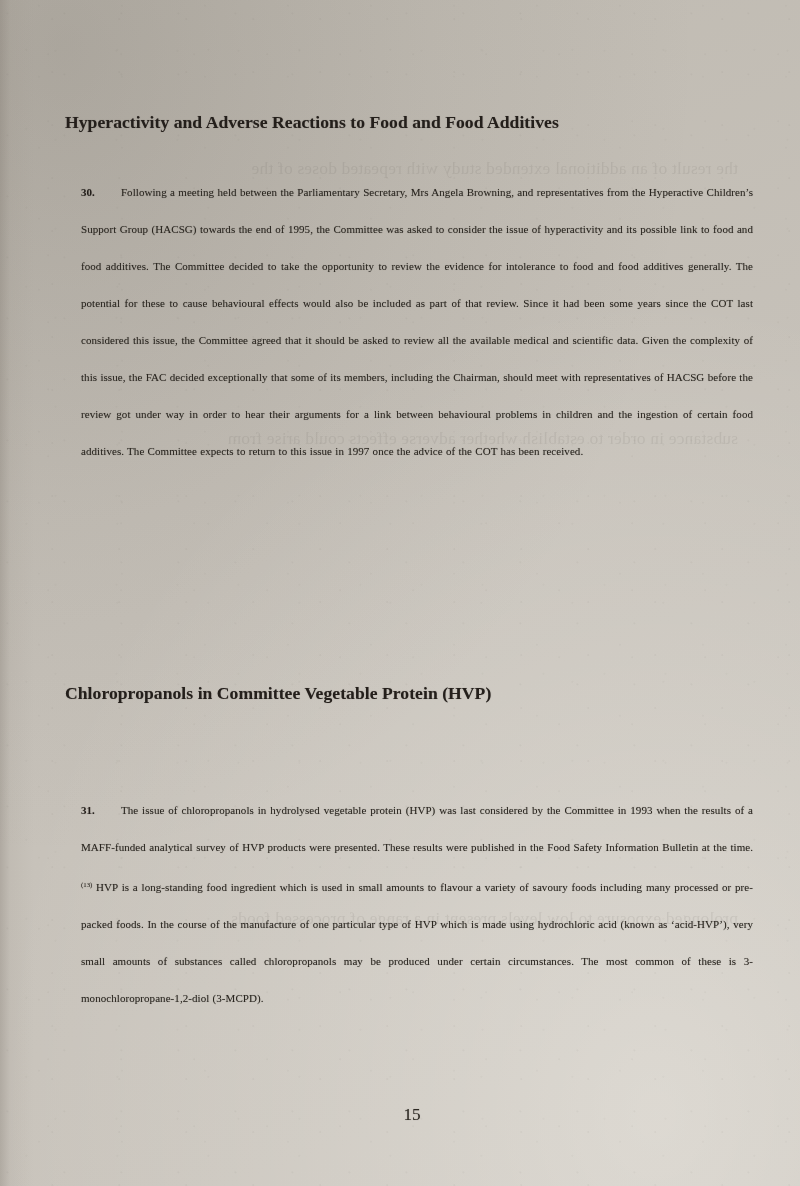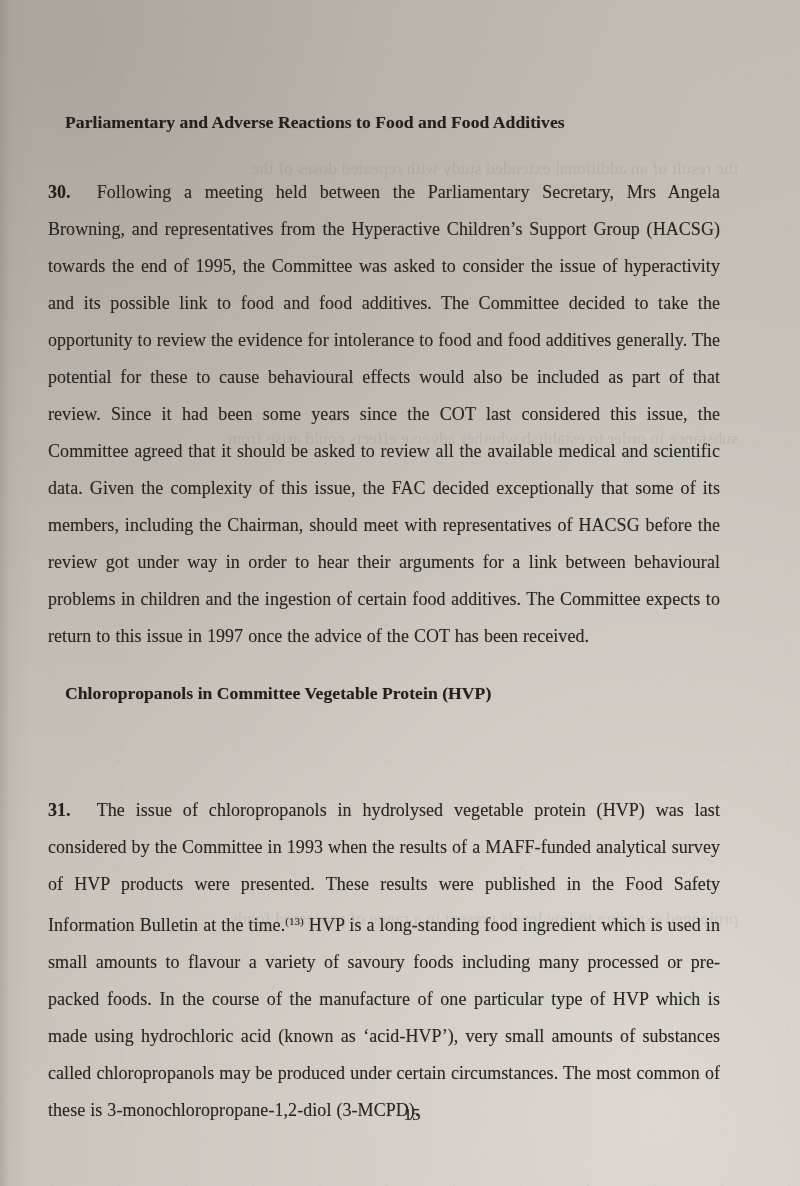--- a/index.html
+++ b/index.html
@@ -89,23 +89,23 @@
     font-size: 17.6px;
     font-weight: bold;
     line-height: 24px;
     letter-spacing: 0.05px;
     color: #241f1b;
     text-shadow: 0 0 0.9px rgba(40,36,32,0.40);
   }
 
   .doc-para {
     position: absolute;
-    left: 48px;
+    left: 81px;
     width: 672px;
-    font-size: 18px;
+    font-size: 11px;
     line-height: 37px;
     text-align: justify;
     text-align-last: left;
     color: #2a2620;
     letter-spacing: 0.06px;
     word-spacing: 0.4px;
     text-shadow: 0 0 0.85px rgba(45,40,35,0.34);
   }
   .doc-para .para-num {
     font-weight: bold;
@@ -146,21 +146,21 @@
   <div id="showthrough">
     <div class="st-block" style="top:150px;">the result of an additional extended study with repeated doses of the</div>
     <div class="st-block" style="top:420px;">substance in order to establish whether adverse effects could arise from</div>
     <div class="st-block" style="top:900px;">prolonged exposure to low levels present in a range of processed foods</div>
   </div>
 
   <div id="paper-grain"></div>
 
   <div id="text-layer">
 
-    <div id="heading-hyperactivity" class="doc-heading">Parliamentary and Adverse Reactions to Food and Food Additives</div>
+    <div id="heading-hyperactivity" class="doc-heading">Hyperactivity and Adverse Reactions to Food and Food Additives</div>
 
     <div id="para-30" class="doc-para">
       <span class="para-num">30.</span><span class="num-gap"></span><span>Following a meeting held between the Parliamentary Secretary, Mrs Angela Browning, and representatives from the Hyperactive Children’s Support Group (HACSG) towards the end of 1995, the Committee was asked to consider the issue of hyperactivity and its possible link to food and food additives.  The Committee decided to take the opportunity to review the evidence for intolerance to food and food additives generally.  The potential for these to cause behavioural effects would also be included as part of that review.  Since it had been some years since the COT last considered this issue, the Committee agreed that it should be asked to review all the available medical and scientific data.  Given the complexity of this issue, the FAC decided exceptionally that some of its members, including the Chairman, should meet with representatives of HACSG before the review got under way in order to  hear their arguments for a link between behavioural problems in children and the ingestion of certain food additives.  The Committee expects to return to this issue in 1997 once the advice of the COT has been received.</span>
     </div>
 
     <div id="heading-chloropropanols" class="doc-heading">Chloropropanols in Committee Vegetable Protein (HVP)</div>
 
     <div id="para-31" class="doc-para">
       <span class="para-num">31.</span><span class="num-gap"></span><span>The issue of chloropropanols in hydrolysed vegetable protein (HVP) was last considered by the Committee in 1993 when the results of a MAFF-funded analytical survey of HVP products were presented. These results were published in the Food Safety Information Bulletin at the time.</span><sup>(13)</sup><span> HVP is a long-standing food ingredient which is used in small amounts to flavour a variety of savoury foods including many processed or pre-packed foods.  In the course of the manufacture of one particular type of HVP which is made using hydrochloric acid (known as ‘acid-HVP’), very small amounts of substances called chloropropanols may be produced under certain circumstances.   The most common of these is 3-monochloropropane-1,2-diol (3-MCPD).</span>
     </div>

